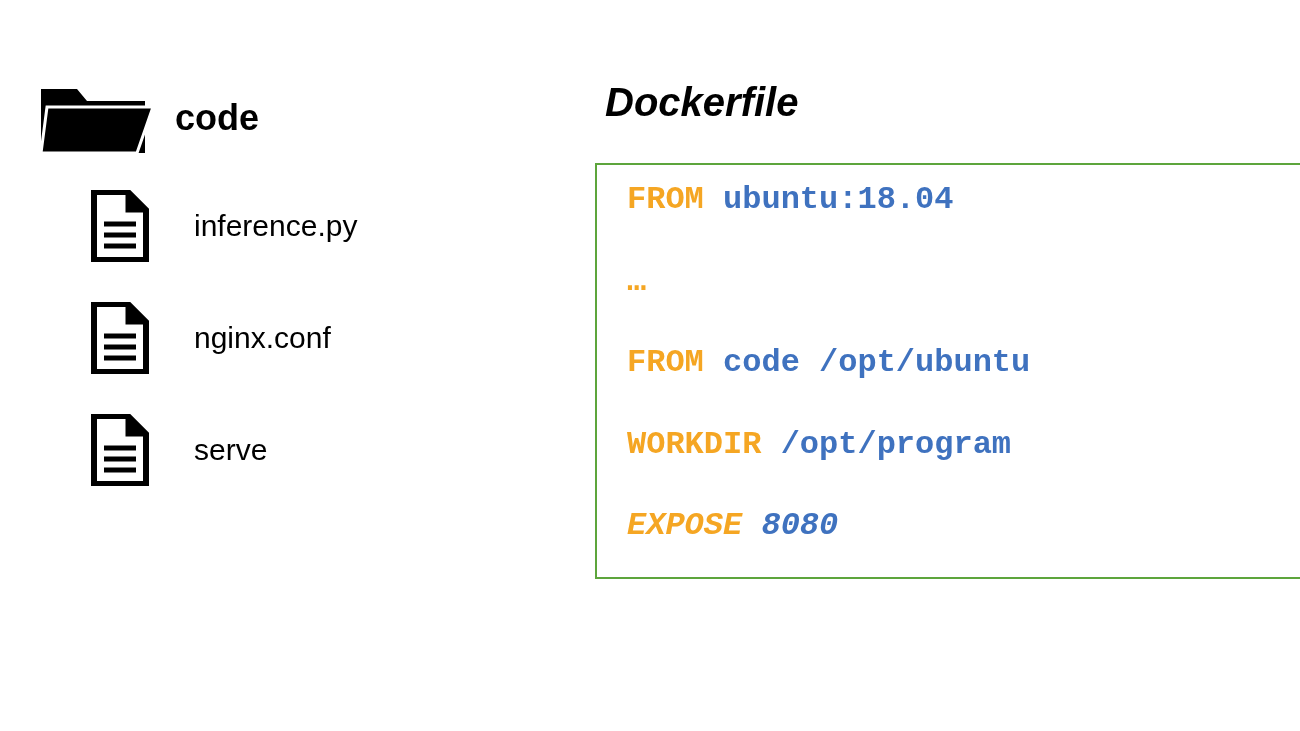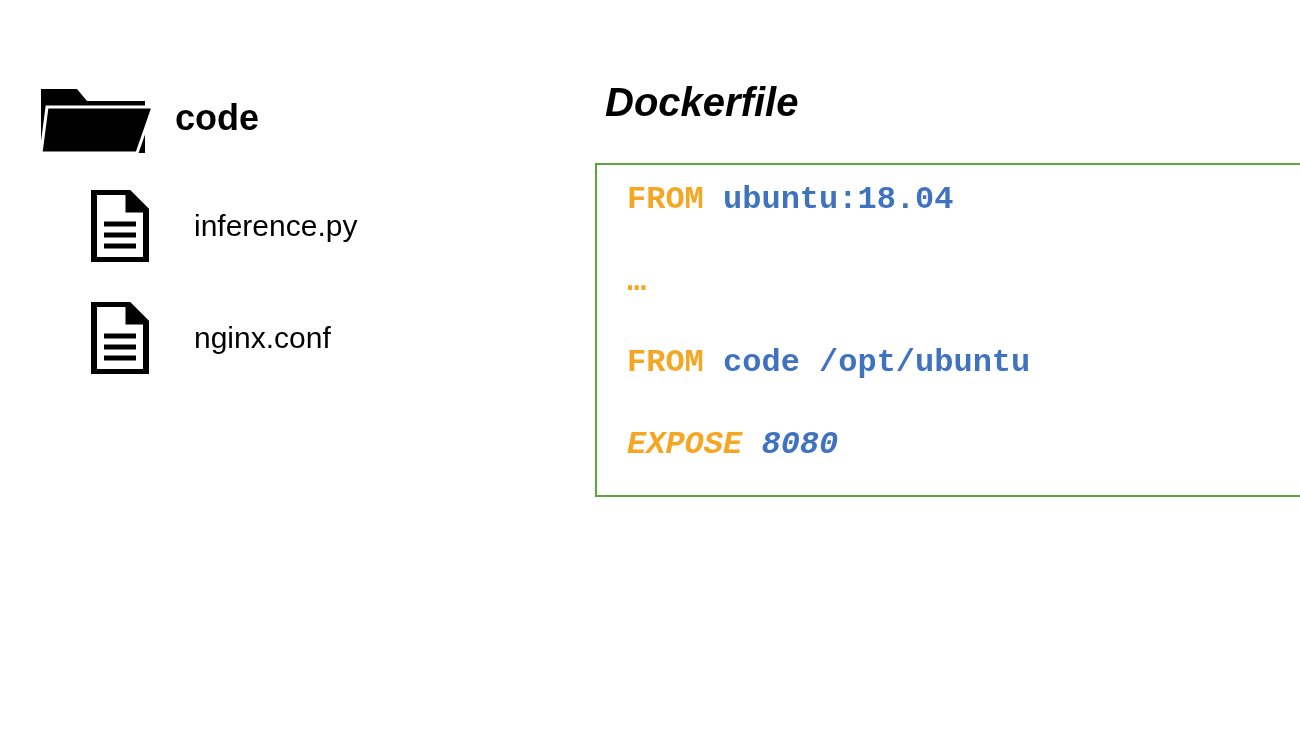--- a/index.html
+++ b/index.html
@@ -132,35 +132,50 @@
           <path d="M 4 2 L 38 2 L 56 20 L 56 70 L 4 70 Z" fill="none" stroke="#000" stroke-width="6"></path>
           <path d="M 38 2 L 38 20 L 56 20" fill="#000" stroke="#000" stroke-width="5"></path>
           <line x1="14" y1="34" x2="46" y2="34" stroke="#000" stroke-width="5"></line>
           <line x1="14" y1="45" x2="46" y2="45" stroke="#000" stroke-width="5"></line>
           <line x1="14" y1="56" x2="46" y2="56" stroke="#000" stroke-width="5"></line>
         </svg>
       </span>
       <span class="file-label">nginx.conf</span>
     </div>
 
+    <div class="file-item">
+      <span class="file-icon">
+        <svg viewBox="0 0 60 72" width="60" height="72">
+          <path d="M 4 2 L 38 2 L 56 20 L 56 70 L 4 70 Z" fill="none" stroke="#000" stroke-width="6"></path>
+          <path d="M 38 2 L 38 20 L 56 20" fill="#000" stroke="#000" stroke-width="5"></path>
+          <line x1="14" y1="34" x2="46" y2="34" stroke="#000" stroke-width="5"></line>
+          <line x1="14" y1="45" x2="46" y2="45" stroke="#000" stroke-width="5"></line>
+          <line x1="14" y1="56" x2="46" y2="56" stroke="#000" stroke-width="5"></line>
+        </svg>
+      </span>
+      <span class="file-label">serve</span>
+    </div>
   </div>
 </div>
 
 <div class="dockerfile-section">
   <div class="dockerfile-title">Dockerfile</div>
 
   <div class="dockerfile-box">
     <div class="code-line">
       <span class="kw">FROM</span><span> </span><span class="arg">ubuntu:18.04</span>
     </div>
 
     <div class="ellipsis">…</div>
 
     <div class="code-line">
       <span class="kw">FROM</span><span> </span><span class="arg">code /opt/ubuntu</span>
     </div>
 
+    <div class="code-line">
+      <span class="kw">WORKDIR</span><span> </span><span class="arg">/opt/program</span>
+    </div>
 
     <div class="code-line">
       <span class="kw">EXPOSE</span><span> </span><span class="arg">8080</span>
     </div>
   </div>
 </div>
 
 </body></html>

